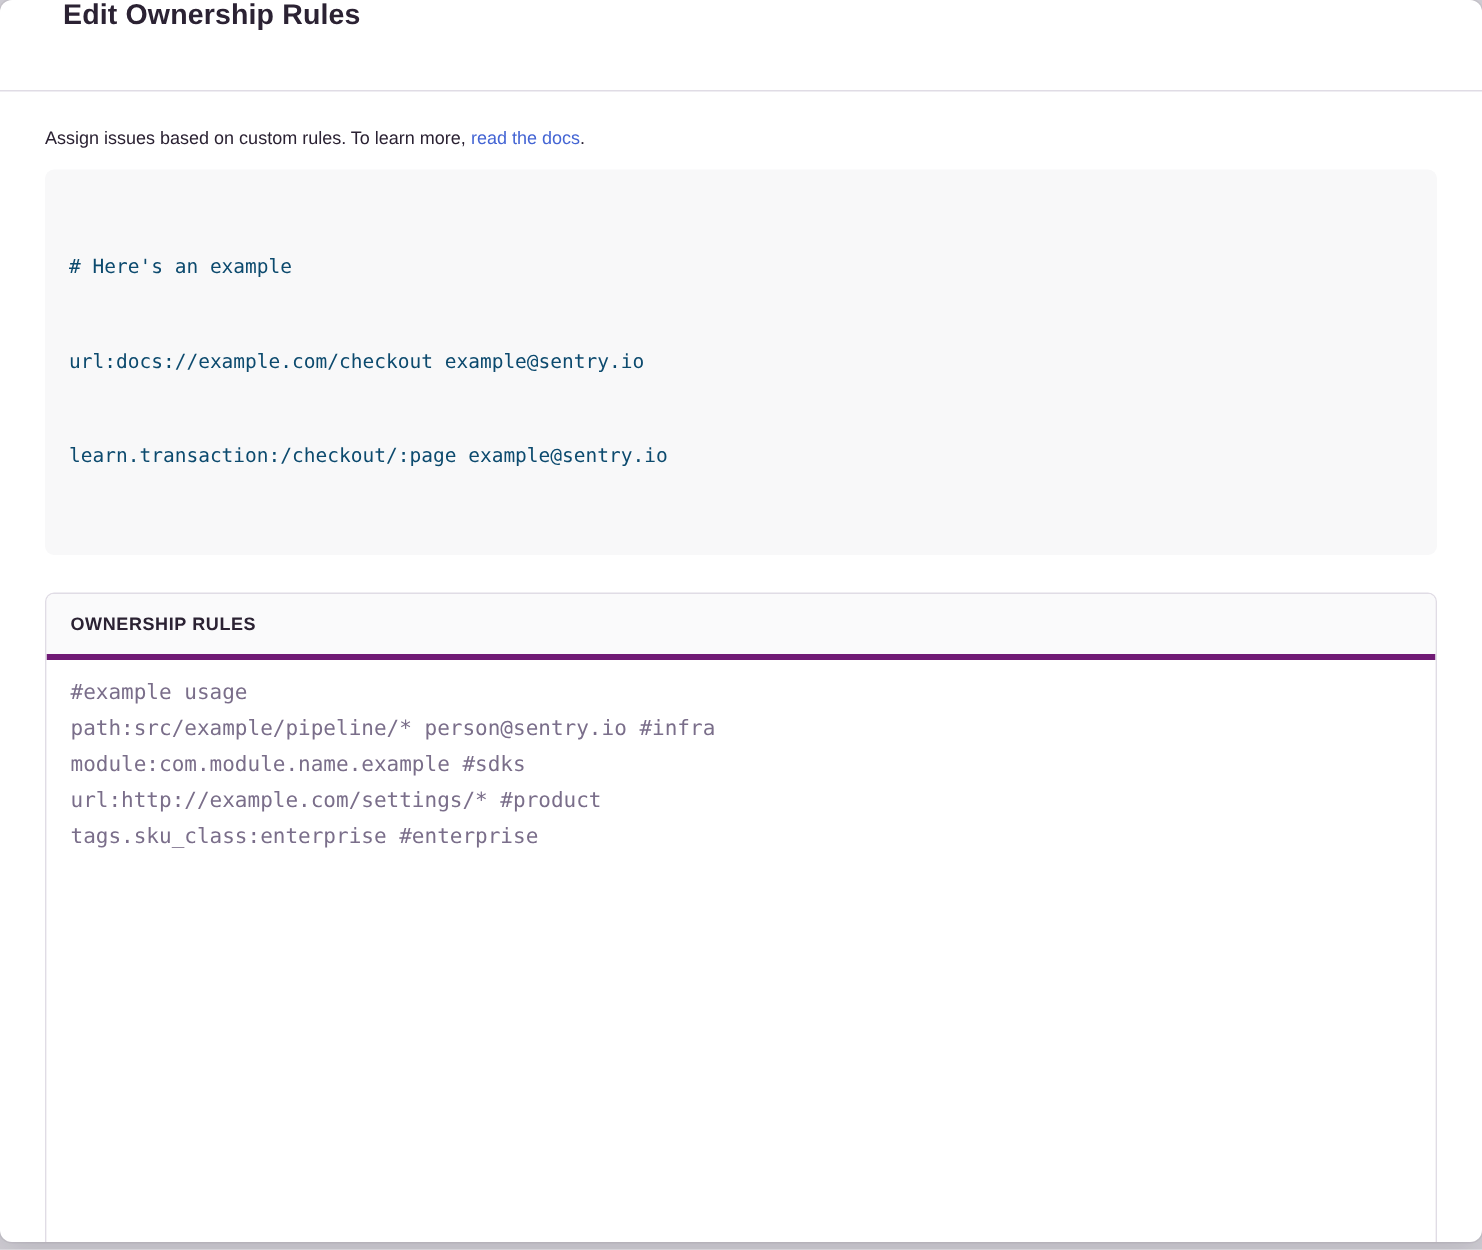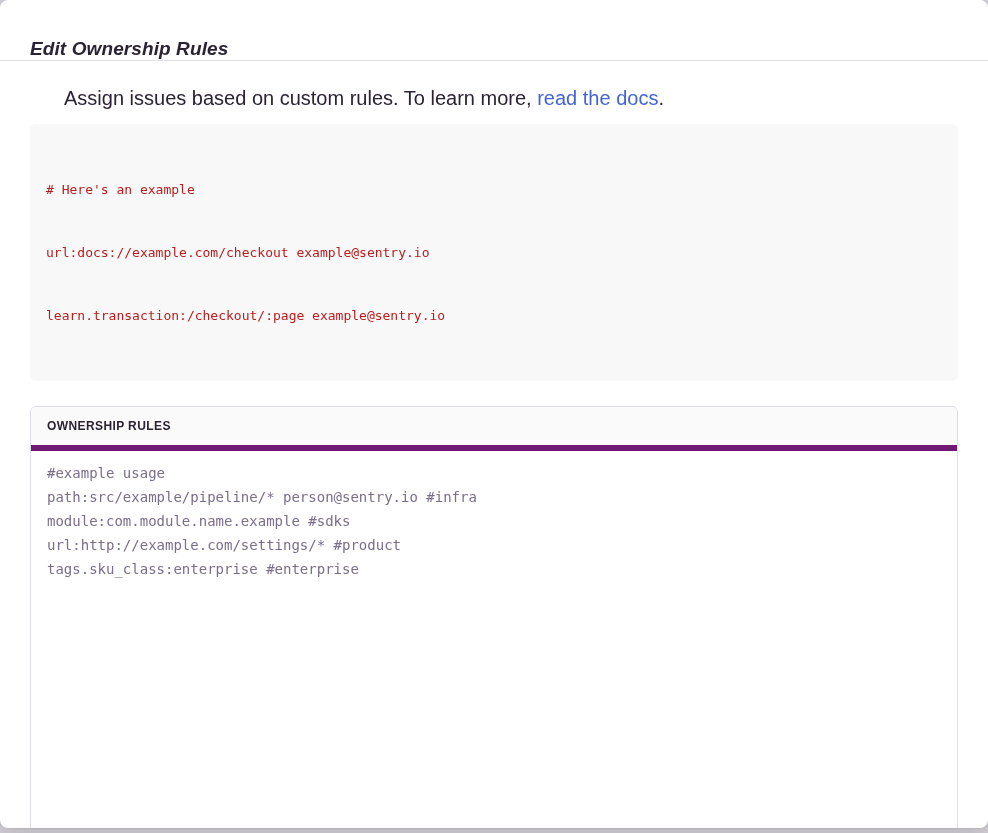--- a/index.html
+++ b/index.html
@@ -16,73 +16,71 @@
     background: #ffffff;
     border-radius: 8px;
     overflow: hidden;
     box-shadow: 0 0 0 1px rgba(43,34,51,0.06), 0 8px 24px rgba(43,34,51,0.15);
     display: flex;
     flex-direction: column;
   }
   .modal-header {
     height: 61px;
     flex: 0 0 61px;
-    padding: 0 30px;
+    padding: 0 42px;
     display: flex;
-    align-items: flex-end;
+    align-items: flex-start;
     border-bottom: 1px solid #e0dce5;
-    font-style: italic;
   }
   .modal-header h1 {
     font-size: 19px;
     font-weight: 700;
     color: #2b2233;
     letter-spacing: 0.1px;
   }
   .modal-body {
     padding: 0 30px;
     flex: 1;
   }
   .description {
     margin-top: 23px;
-    font-size: 20px;
+    font-size: 12px;
     line-height: 1.4;
     color: #2b2233;
-    margin-left: 34px;
   }
   .description a {
     color: #4465d4;
     text-decoration: none;
     cursor: pointer;
   }
   .example-block {
     margin-top: 12px;
     background: #f8f8f9;
     border-radius: 6px;
     padding: 13px 16px;
     font-family: "DejaVu Sans Mono", "Liberation Mono", monospace;
     font-size: 13px;
     line-height: 21px;
-    color: #b91c1c;
+    color: #0c4a6e;
     white-space: pre;
   }
   .rules-panel {
     margin-top: 25px;
     border: 1px solid #e0dce5;
     border-radius: 6px;
     background: #ffffff;
     overflow: hidden;
     height: 496px;
     display: flex;
     flex-direction: column;
   }
   .panel-header {
     flex: 0 0 44px;
     background: #fafafb;
-    border-bottom: 6px solid #701a75;
+    border-bottom: 4px solid #701a75;
     display: flex;
     align-items: center;
     padding: 0 16px;
   }
   .panel-header span {
     font-size: 12px;
     font-weight: 700;
     letter-spacing: 0.4px;
     color: #2b2233;
     text-transform: uppercase;

